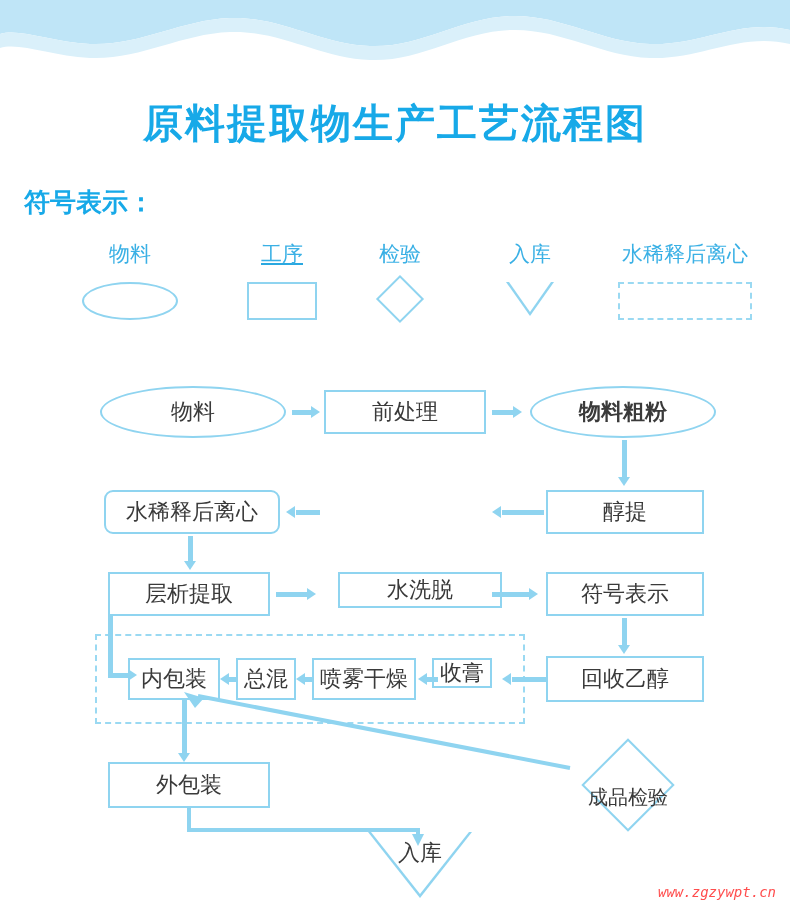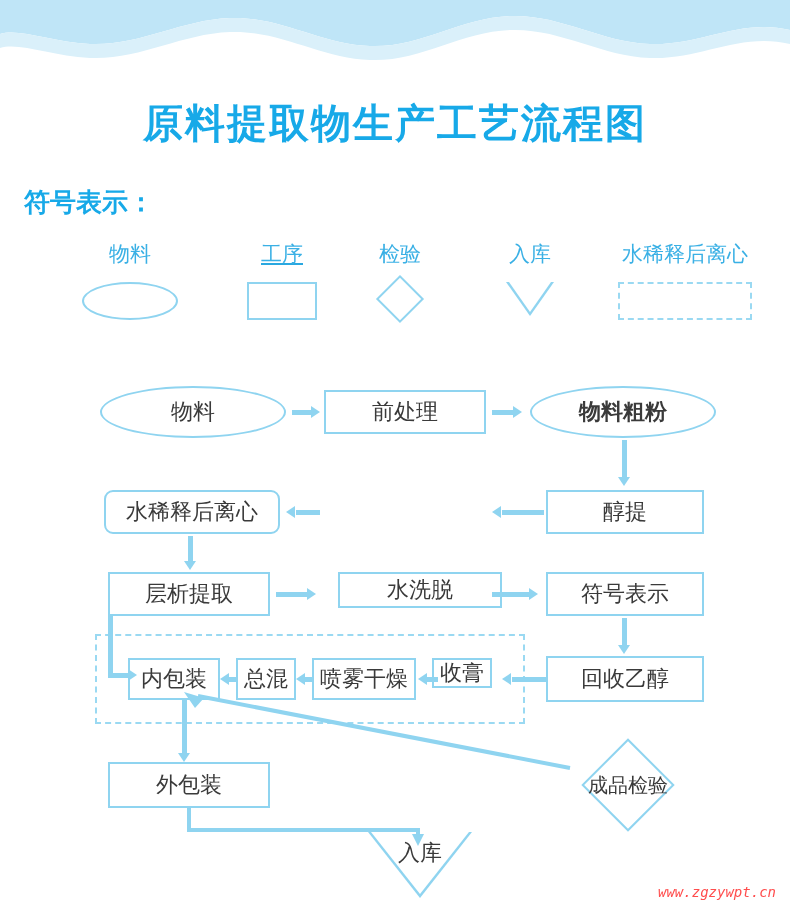--- a/index.html
+++ b/index.html
@@ -246,21 +246,21 @@
   <div class="node" style="left:546px;top:656px;width:158px;height:46px;">
     <span>回收乙醇</span>
   </div>
 
   <div class="node" style="left:108px;top:762px;width:162px;height:46px;">
     <span>外包装</span>
   </div>
 
   <div class="node diamond-wrap" style="left:548px;top:740px;width:160px;height:90px;">
     <div class="diamond-box" style="left:47px;top:12px;width:66px;height:66px;"></div>
-    <div class="diamond-text" style="left:-12px;top:28px;width:184px;height:34px;">成品检验</div>
+    <div class="diamond-text" style="left:-12px;top:40px;width:184px;height:34px;">成品检验</div>
   </div>
 
   <div class="tri-node" style="left:368px;top:832px;width:104px;height:66px;">
     <div class="tri"></div>
     <div class="tri-label">入库</div>
   </div>
 
   <div class="arrow" style="left:292px;top:406px;width:30px;height:12px;">
     <div class="line" style="left:0;top:4px;width:20px;height:5px;"></div>
     <div class="head head-r" style="left:19px;top:0;"></div>

